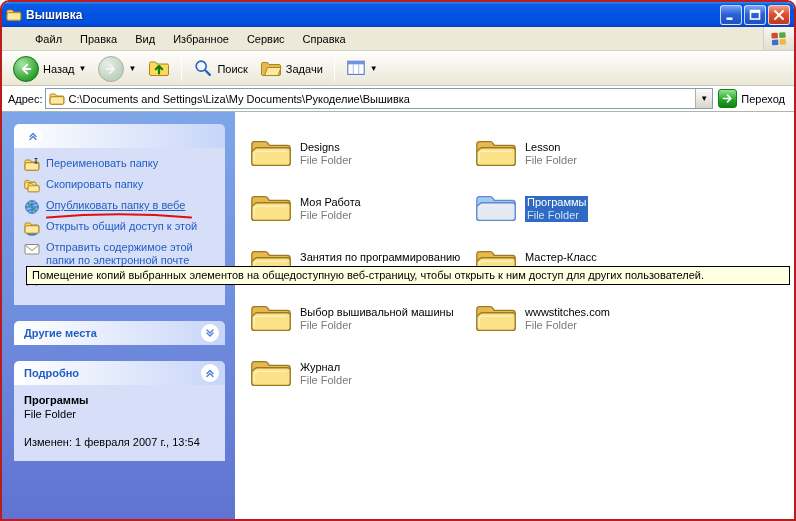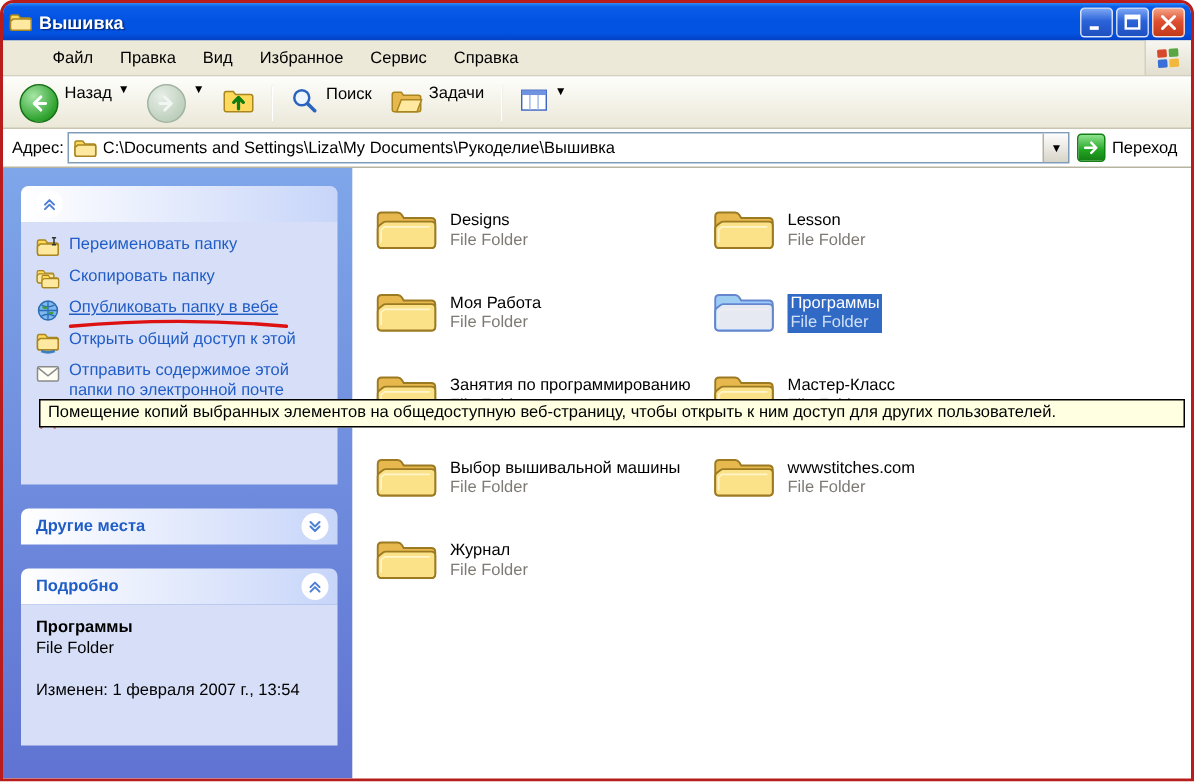--- a/index.html
+++ b/index.html
@@ -19,21 +19,21 @@
 
   
   .menubar{height:24px;flex:0 0 24px;display:flex;align-items:stretch;background:#ece9d8;border-bottom:1px solid #d4d0bf}
   .menu-items{display:flex;align-items:center;padding-left:24px}
   .menu-item{padding:4px 9px;cursor:default}
   .menubar-logo{margin-left:auto;display:flex;align-items:center;padding:0 5px;border-left:1px solid #d4d0bf;background:linear-gradient(180deg,#f7f6f1,#e2dfd0)}
 
   
   .toolbar{height:35px;flex:0 0 35px;display:flex;align-items:center;gap:2px;padding:0 6px;
     background:linear-gradient(180deg,#fdfdfa,#ebe8d8);border-bottom:1px solid #c8c5b2;border-top:1px solid #fff}
-  .tb-btn{display:flex;align-items:flex-start;gap:4px;padding:2px 5px;border-radius:3px;cursor:pointer;white-space:nowrap}
+  .tb-btn{display:flex;align-items:center;gap:4px;padding:2px 5px;border-radius:3px;cursor:pointer;white-space:nowrap}
   .nav-circle{width:26px;height:26px;border-radius:50%;display:flex;align-items:center;justify-content:center;
     border:1px solid #167016;background:radial-gradient(circle at 35% 30%,#a6e6a6,#2ea22e 70%,#1d7f1d)}
   .nav-circle.disabled{border-color:#9fb2a0;background:radial-gradient(circle at 35% 30%,#e7eee7,#aec4ae)}
   .dd-arrow{font-size:8px;line-height:8px;color:#000}
   .tb-sep{width:1px;height:24px;background:#c9c6b4;border-right:1px solid #ffffff;margin:0 4px}
 
   
   .addressbar{height:26px;flex:0 0 26px;display:flex;align-items:center;gap:2px;padding:2px 6px;background:#ffffff;border-bottom:1px solid #b6b3a0}
   .addr-combo{flex:1;height:21px;background:#fff;border:1px solid #7f9db9;display:flex;align-items:center;gap:4px;padding-left:3px;overflow:hidden}
   .addr-text{flex:1;white-space:nowrap;overflow:hidden}
@@ -44,21 +44,21 @@
     background:linear-gradient(180deg,#8fe48f,#22a522 60%,#157f15);display:flex;align-items:center;justify-content:center}
 
   
   .content{flex:1;display:flex;overflow:hidden}
   .taskpane{width:233px;flex:0 0 233px;background:linear-gradient(180deg,#7ea6e9,#6073d2);padding:12px 10px 0 12px;overflow:hidden}
   .tp-section{margin-bottom:16px}
   .tp-header{height:24px;border-radius:5px 5px 0 0;background:linear-gradient(90deg,#ffffff,#c7d5f9);
     display:flex;align-items:center;padding:0 6px 0 10px;color:#215dc6;font-weight:bold;cursor:pointer}
   .tp-title{flex:1}
   .chev{width:18px;height:18px;border-radius:50%;background:#fff;display:flex;align-items:center;justify-content:center}
-  .tp-body{background:#d6dff7;padding:9px 6px 30px 10px}
+  .tp-body{background:#d6dff7;padding:9px 6px 12px 10px}
   .tp-item{display:flex;align-items:flex-start;gap:6px;margin-bottom:5px;position:relative;cursor:pointer}
   .tp-item .tp-icon{flex:0 0 16px}
   .tp-item .tp-label{color:#215dc6;line-height:13px;max-width:165px}
   .tp-item.hl .tp-label{text-decoration:underline}
   .tp-item.gap-top{}
   .red-mark{position:absolute;left:20px;bottom:-5px;pointer-events:none}
   .tp-details .d-name{font-weight:bold;margin-bottom:2px}
   .tp-details .d-type{margin-bottom:16px}
   .tp-details .d-mod{line-height:13px}
 

